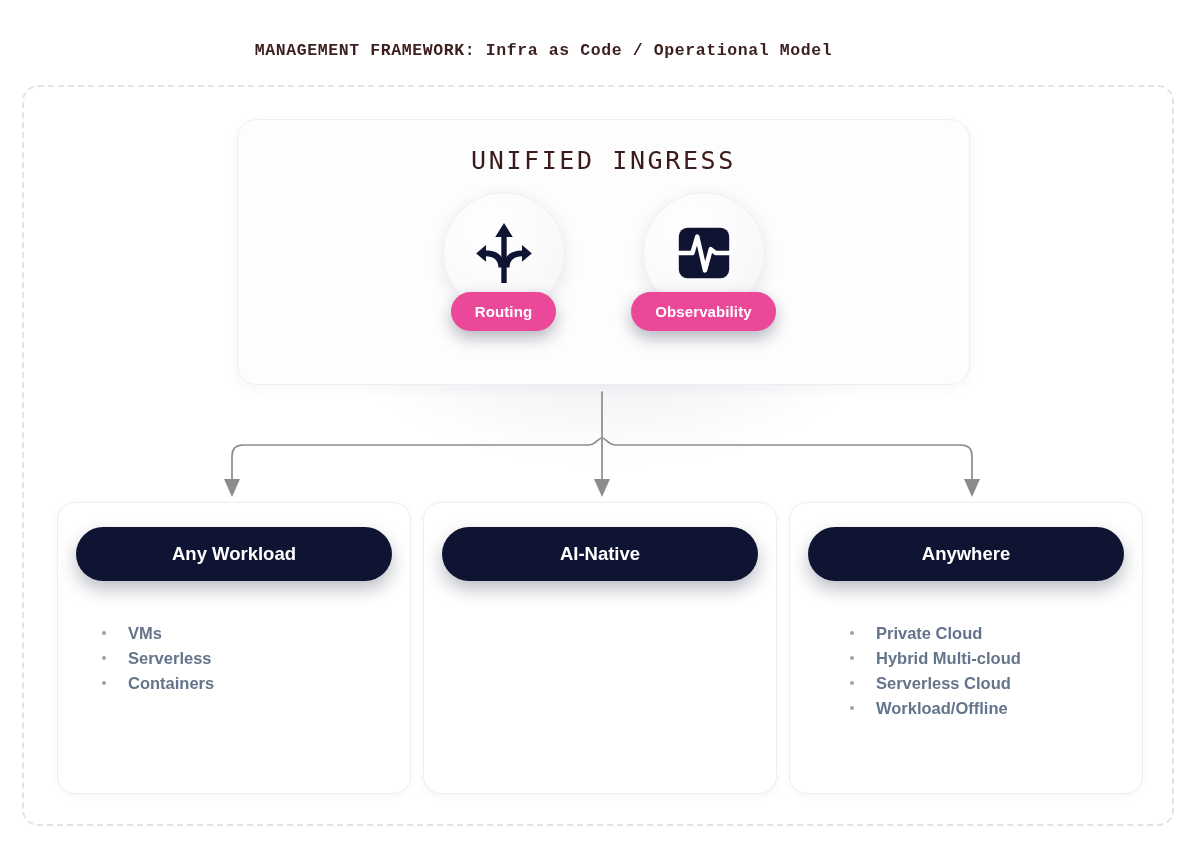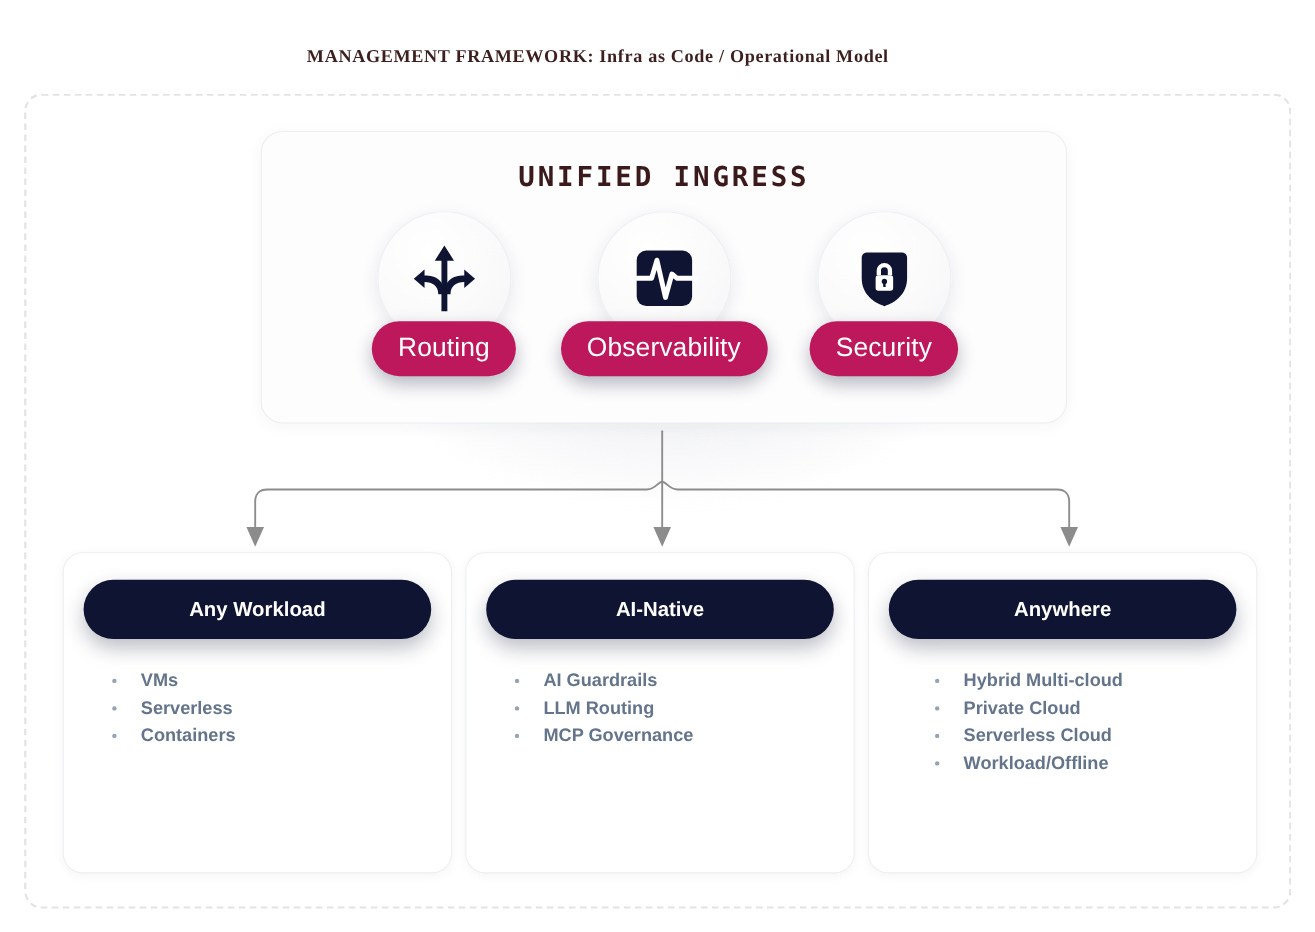--- a/index.html
+++ b/index.html
@@ -19,21 +19,21 @@
     background: #ffffff;
   }
 
   
   .header-title {
     position: absolute;
     top: 41px;
     left: 0;
     width: 1039px;
     text-align: center;
-    font-family: Liberation Serif, serif;
+    font-family: Liberation Mono, monospace;
     font-size: 16.5px;
     font-weight: bold;
     letter-spacing: 0.6px;
     color: #3d1f1f;
     white-space: pre;
     padding-left: 48px;
   }
 
   
   .dashed-frame {
@@ -76,21 +76,21 @@
   }
 
   .ingress-title {
     position: absolute;
     top: 26px;
     left: 0;
     width: 100%;
     text-align: center;
     font-family: "DejaVu Sans Mono", "Liberation Mono", monospace;
     font-size: 25px;
-    font-weight: bold;
+    font-weight: normal;
     letter-spacing: 2.6px;
     color: #3a1a1a;
     white-space: pre;
   }
 
   .pillars {
     position: absolute;
     top: 72px;
     left: 0;
     width: 100%;
@@ -117,26 +117,26 @@
     display: flex;
     align-items: center;
     justify-content: center;
   }
 
   .pillar-disc svg { display: block; }
 
   .pillar-pill {
     position: relative;
     margin-top: -22px;
-    background: #be185d;
+    background: #ec4899;
     color: #ffffff;
     border-radius: 26px;
     padding: 11px 24px;
-    font-size: 24px;
-    font-weight: normal;
+    font-size: 15px;
+    font-weight: bold;
     letter-spacing: 0.1px;
     white-space: nowrap;
     box-shadow: 0 7px 16px rgba(16,20,51,0.30);
     z-index: 2;
   }
 
   
   .connectors {
     position: absolute;
     left: 0;
@@ -173,21 +173,21 @@
     color: #ffffff;
     border-radius: 28px;
     text-align: center;
     padding: 16px 10px;
     font-size: 18.5px;
     font-weight: bold;
     box-shadow: 0 8px 18px rgba(16,20,51,0.28);
   }
 
   .card-list {
-    margin-top: 26px;
+    margin-top: 40px;
     padding-left: 22px;
     list-style: none;
   }
 
   .card-list li {
     position: relative;
     font-size: 16.5px;
     font-weight: bold;
     color: #64748b;
     line-height: 25px;
@@ -242,36 +242,20 @@
           <span>
             <svg width="62" height="62" viewBox="0 0 64 64">
               <rect x="6" y="6" width="52" height="52" rx="9" fill="#101433"></rect>
               <path d="M2 32 L20 32 L25 15 L33 50 L39 28 L44 32 L62 32" fill="none" stroke="#ffffff" stroke-width="4.6" stroke-linecap="round" stroke-linejoin="round"></path>
             </svg>
           </span>
         </div>
         <div class="pillar-pill">Observability</div>
       </div>
 
-      <div class="pillar">
-        <div class="pillar-disc">
-          <span>
-            <svg width="60" height="60" viewBox="0 0 64 64">
-              <path d="M10 12 C10 9.2 12.2 7 15 7 L49 7 C51.8 7 54 9.2 54 12 L54 32
-                       C54 47 43 55.5 32 59 C21 55.5 10 47 10 32 Z" fill="#101433"></path>
-              <rect x="23.5" y="29" width="17" height="15" rx="2.6" fill="#ffffff"></rect>
-              <path d="M26.6 29 L26.6 24.6 C26.6 21.6 29 19.2 32 19.2
-                       C35 19.2 37.4 21.6 37.4 24.6 L37.4 29" fill="none" stroke="#ffffff" stroke-width="4.2"></path>
-              <circle cx="32" cy="35" r="2.6" fill="#101433"></circle>
-              <rect x="30.8" y="35" width="2.4" height="5.4" fill="#101433"></rect>
-            </svg>
-          </span>
-        </div>
-        <div class="pillar-pill">Security</div>
-      </div>
 
     </div>
   </div>
 
   <svg class="connectors">
     <g fill="none" stroke="#8c8c8c" stroke-width="1.7" stroke-linecap="round">
 
       <path d="M602 392 L602 438"></path>
 
       <path d="M602 438 C598 438 596 445 588 445 L243 445
@@ -295,32 +279,27 @@
       <div class="card-pill">Any Workload</div>
       <ul class="card-list">
         <li><span class="bullet"></span><span>VMs</span></li>
         <li><span class="bullet"></span><span>Serverless</span></li>
         <li><span class="bullet"></span><span>Containers</span></li>
       </ul>
     </div>
 
     <div class="card">
       <div class="card-pill">AI-Native</div>
-      <ul class="card-list">
-        <li><span class="bullet"></span><span>AI Guardrails</span></li>
-        <li><span class="bullet"></span><span>LLM Routing</span></li>
-        <li><span class="bullet"></span><span>MCP Governance</span></li>
-      </ul>
     </div>
 
     <div class="card">
       <div class="card-pill">Anywhere</div>
       <ul class="card-list">
+        <li><span class="bullet"></span><span>Private Cloud</span></li>
         <li><span class="bullet"></span><span>Hybrid Multi-cloud</span></li>
-        <li><span class="bullet"></span><span>Private Cloud</span></li>
         <li><span class="bullet"></span><span>Serverless Cloud</span></li>
         <li><span class="bullet"></span><span>Workload/Offline</span></li>
       </ul>
     </div>
 
   </div>
 
 </div>
 
 </body></html>

